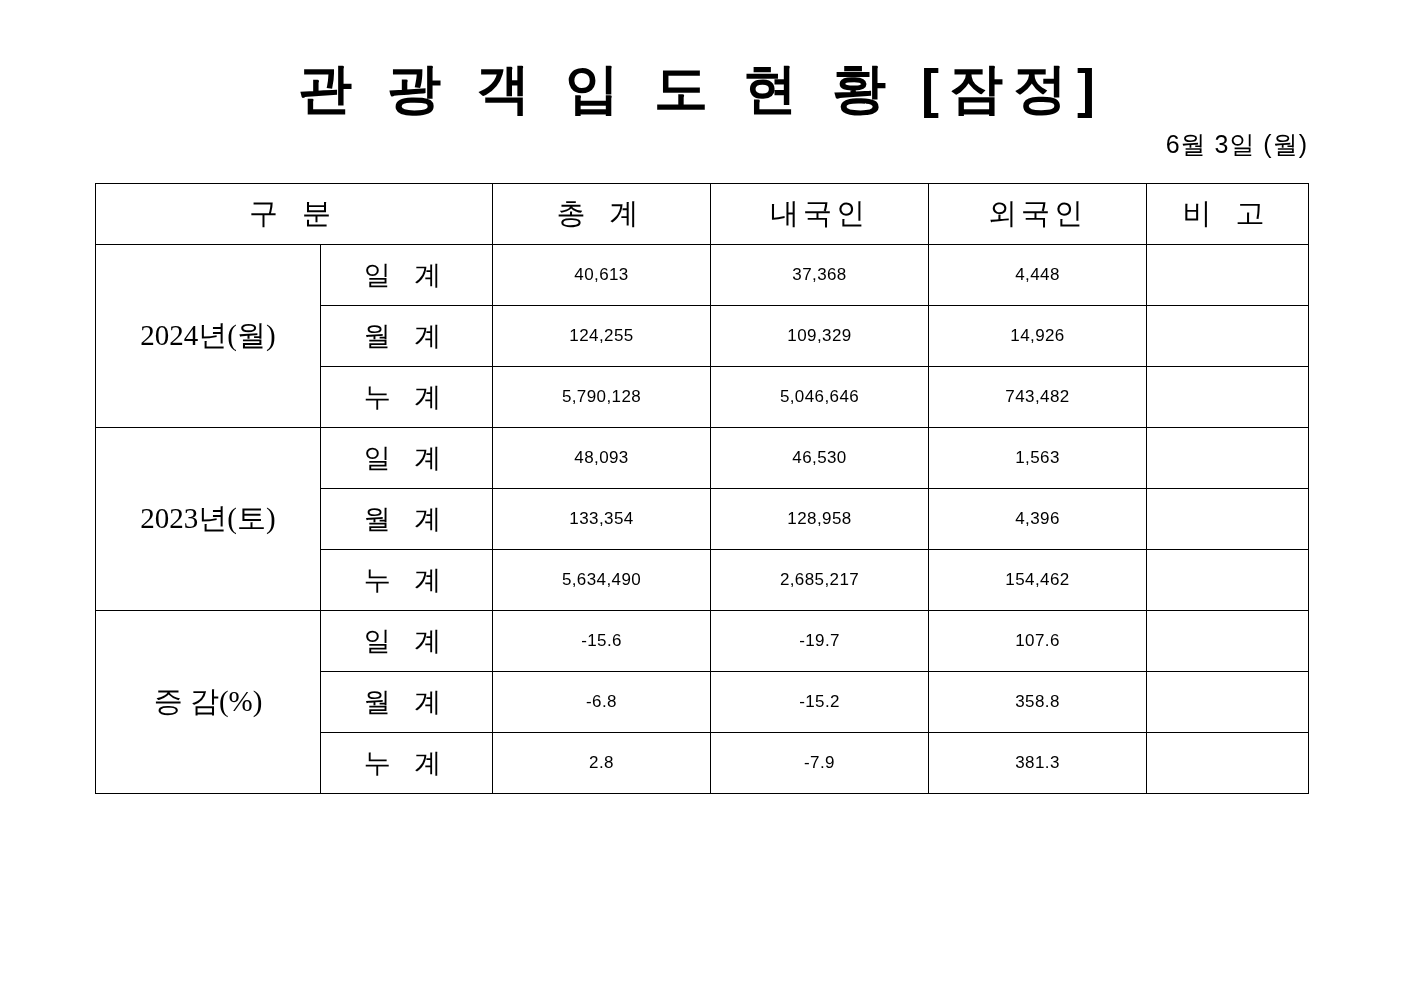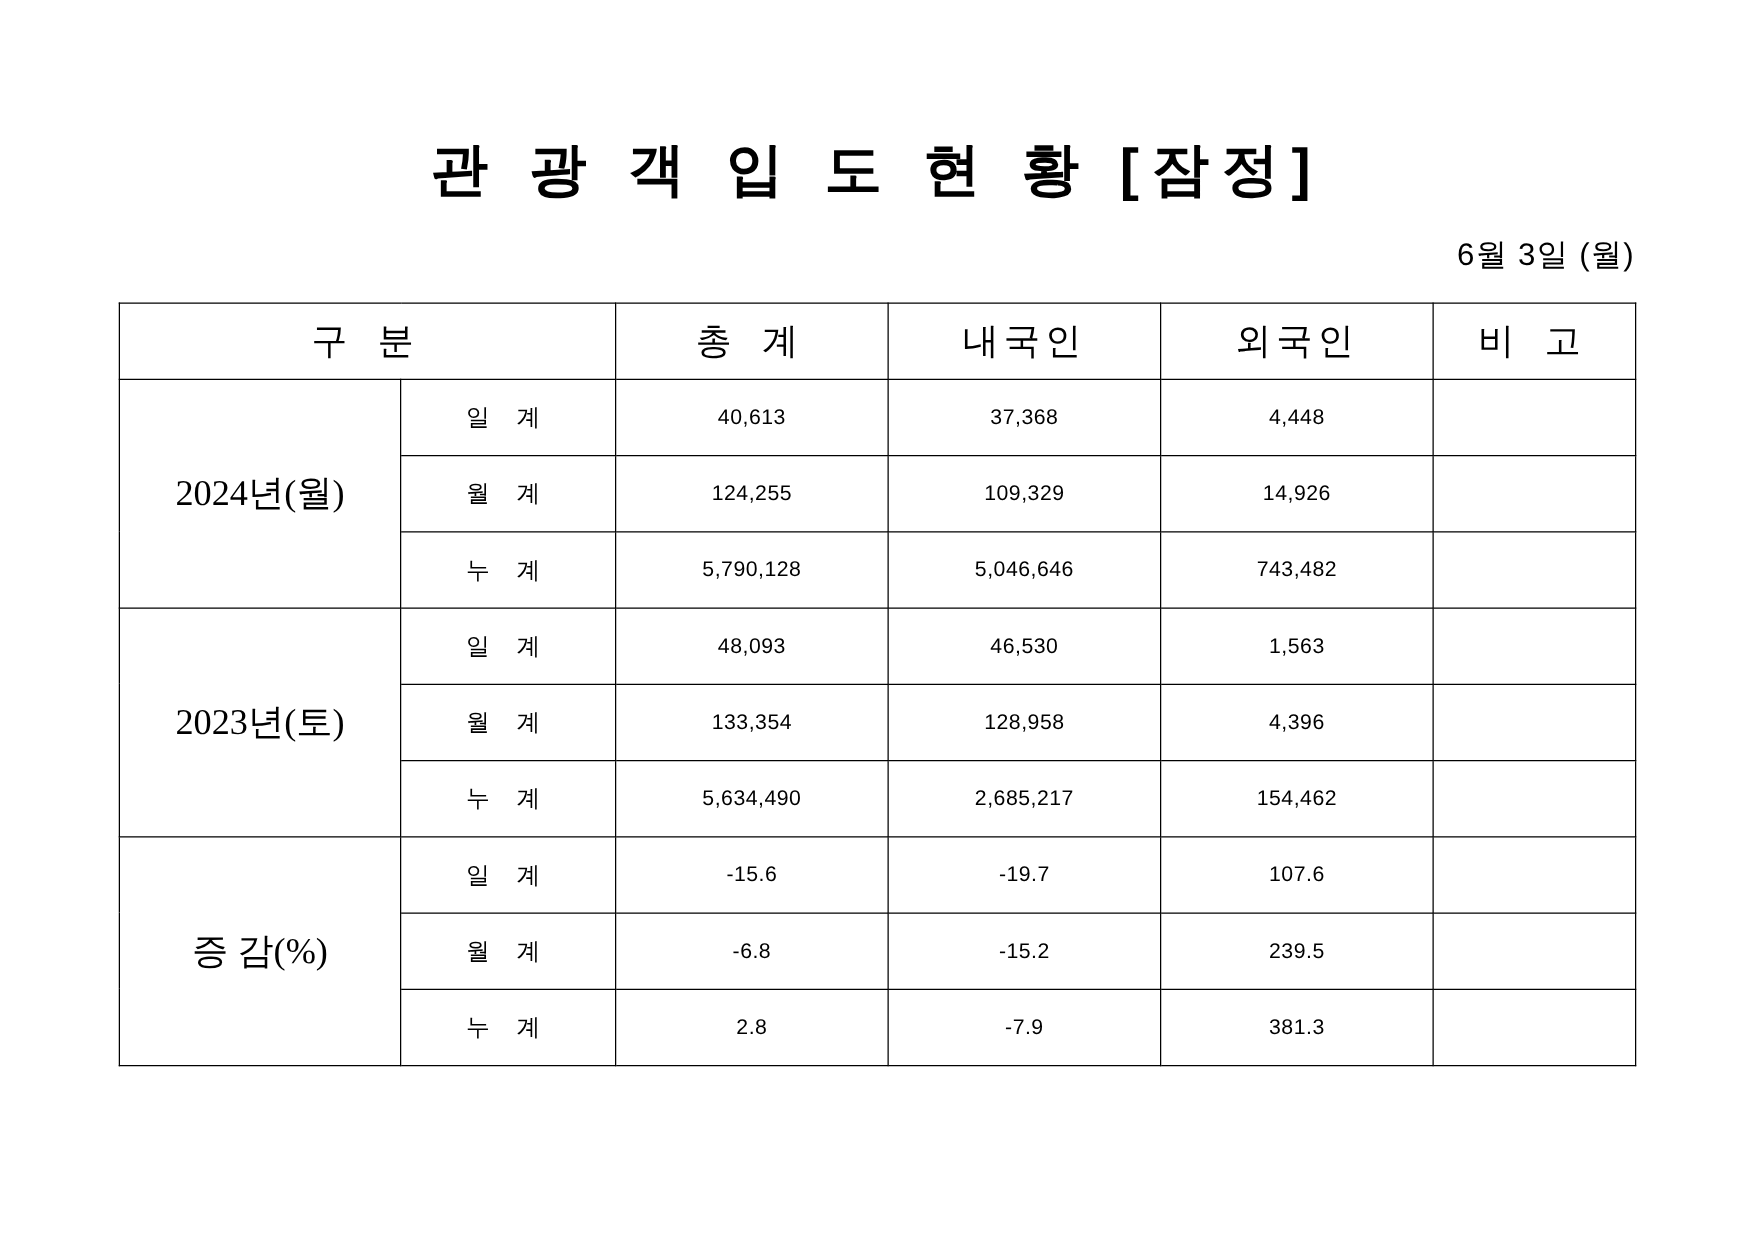--- a/index.html
+++ b/index.html
@@ -16,31 +16,31 @@
     overflow: hidden;
   }
   .page {
     position: relative;
     width: 1403px;
     height: 992px;
     box-sizing: border-box;
   }
   .doc-title {
     text-align: center;
-    font-size: 46px;
+    font-size: 54px;
     font-weight: bold;
     letter-spacing: 10px;
-    margin-top: 110px;
+    margin-top: 59px;
     line-height: 1.1;
     white-space: nowrap;
   }
   .doc-date {
     text-align: right;
     font-size: 25px;
-    margin-top: 26px;
+    margin-top: 10px;
     padding-right: 95px;
     letter-spacing: 1px;
   }
   .table-wrap {
     margin-top: 22px;
     padding-left: 95px;
     padding-right: 95px;
   }
   table.main {
     border-collapse: collapse;
@@ -67,21 +67,21 @@
     letter-spacing: 8px;
     height: 64px;
   }
   .hdr.tight { letter-spacing: 4px; }
   .group-label {
     font-size: 29px;
     letter-spacing: 0px;
     font-family: Liberation Serif, serif;
   }
   .sub-label {
-    font-size: 19px;
+    font-size: 27px;
     letter-spacing: 8px;
   }
   .num {
     font-size: 17px;
     font-weight: bold;
     letter-spacing: 0.4px;
   }
   .sect-div td {
     border-top: 3px solid #000000;
   }
@@ -167,21 +167,21 @@
           <td class="sub-label">일 계</td>
           <td class="num">-15.6</td>
           <td class="num">-19.7</td>
           <td class="num">107.6</td>
           <td class="num"></td>
         </tr>
         <tr>
           <td class="sub-label">월 계</td>
           <td class="num">-6.8</td>
           <td class="num">-15.2</td>
-          <td class="num">239.5</td>
+          <td class="num">358.8</td>
           <td class="num"></td>
         </tr>
         <tr>
           <td class="sub-label">누 계</td>
           <td class="num">2.8</td>
           <td class="num">-7.9</td>
           <td class="num">381.3</td>
           <td class="num"></td>
         </tr>
       </tbody>

